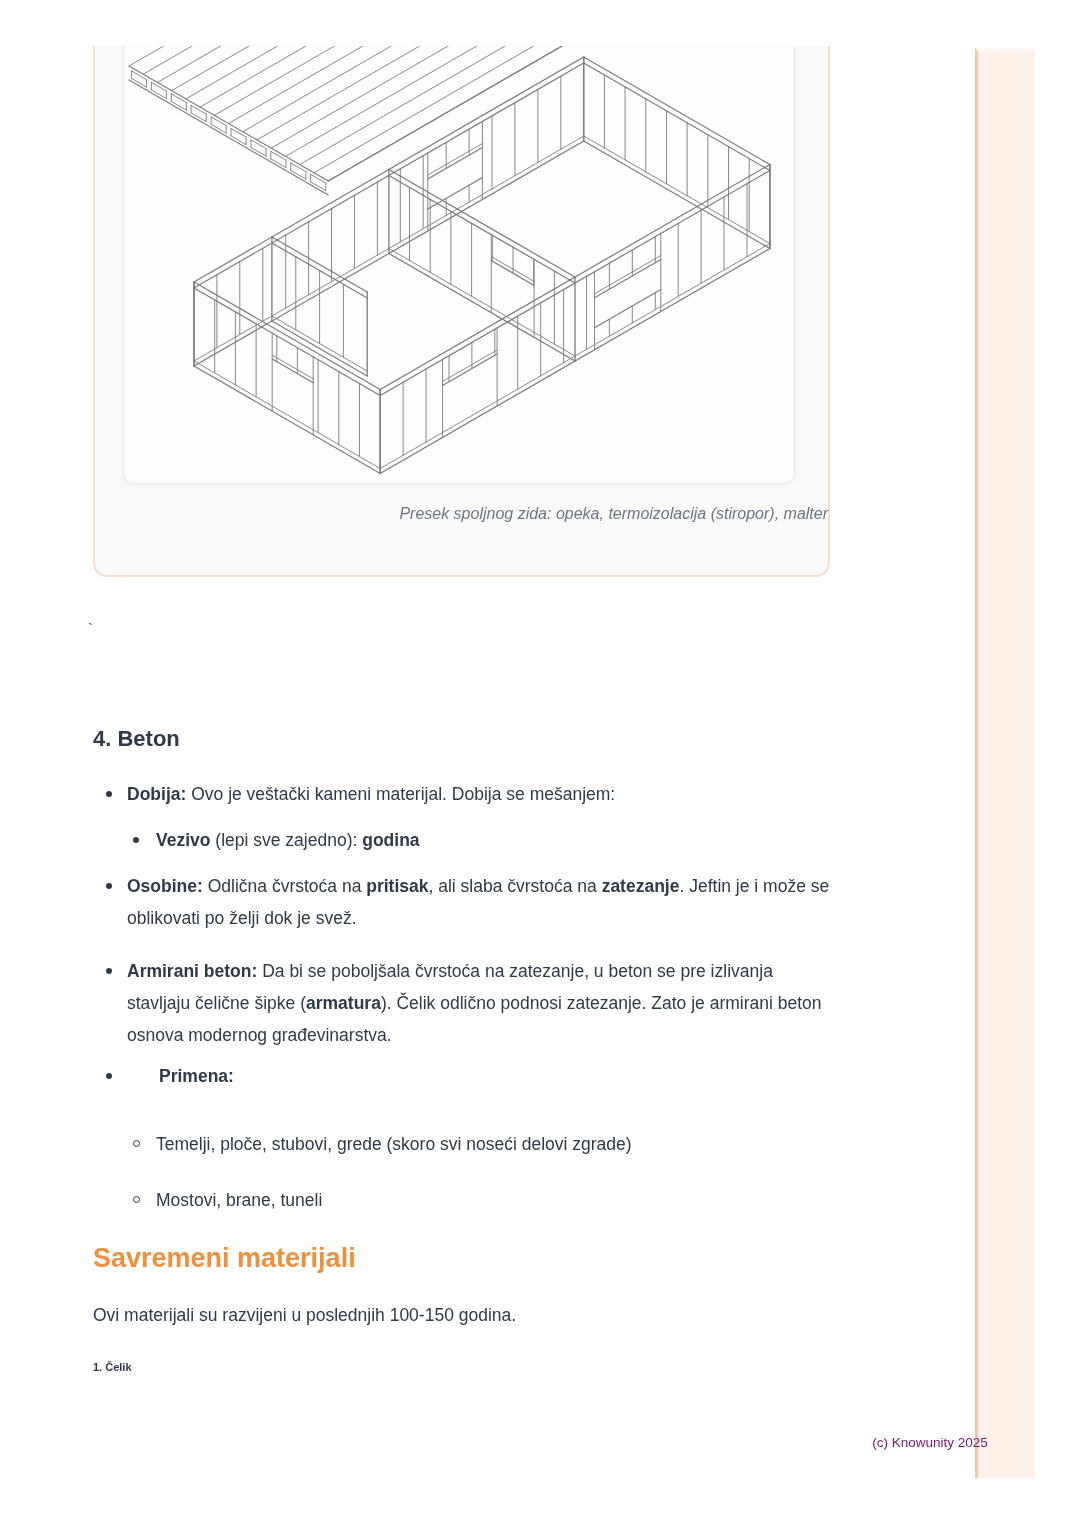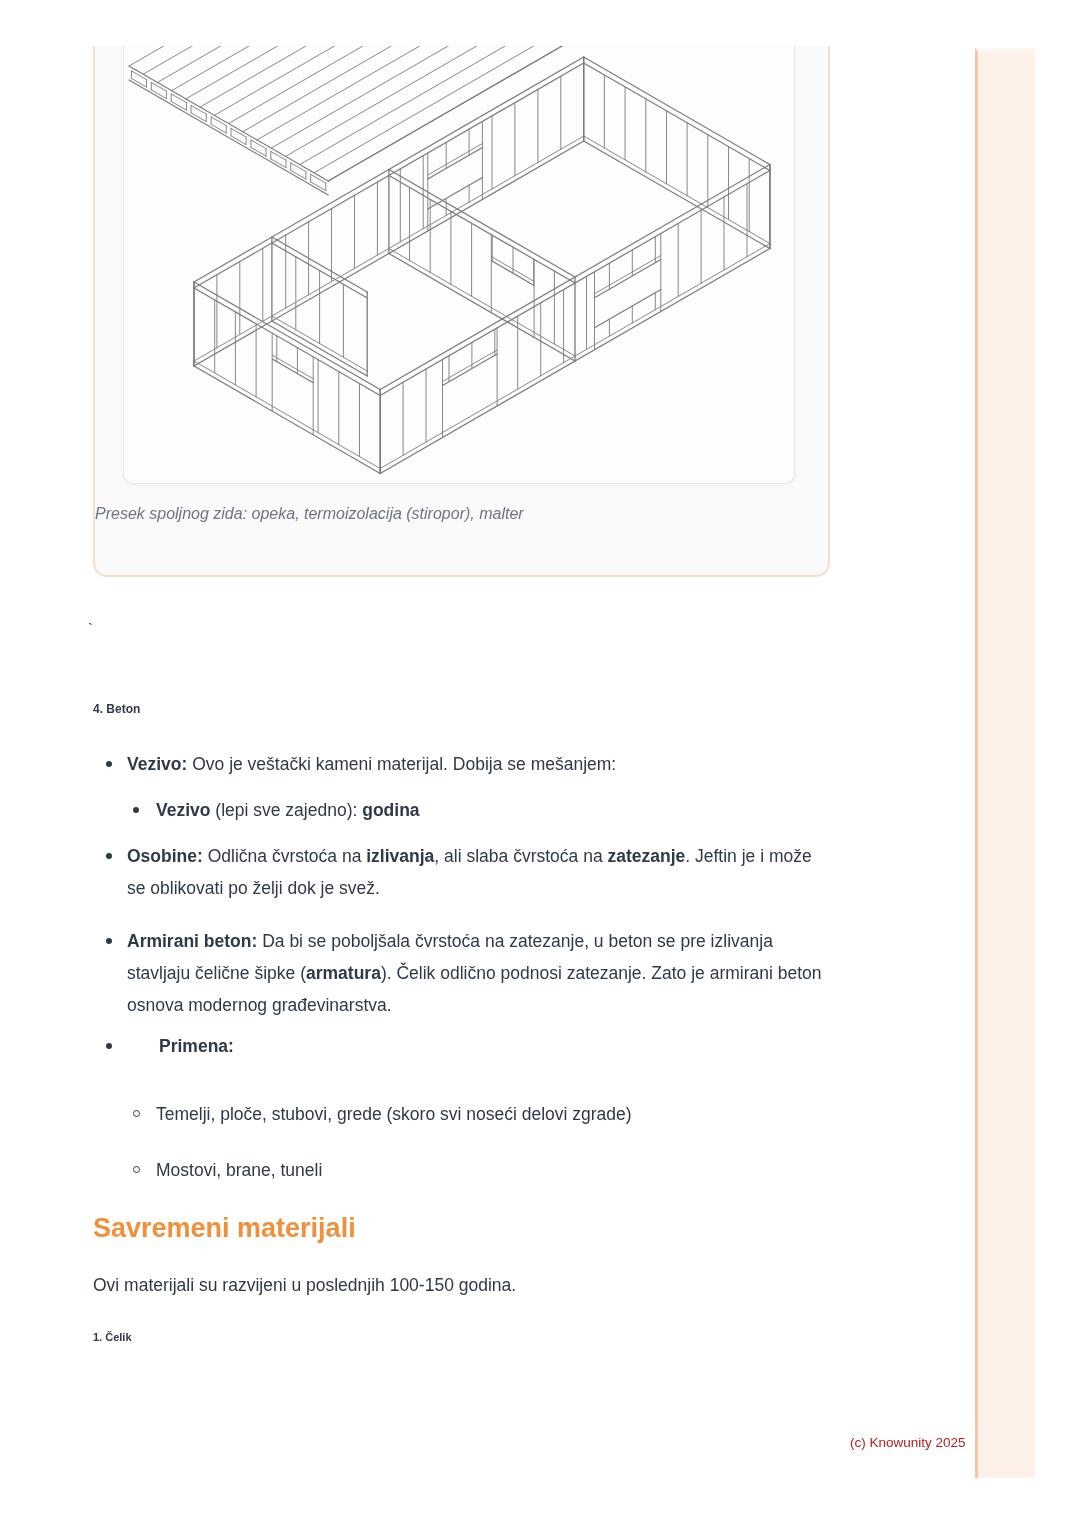--- a/index.html
+++ b/index.html
@@ -12,50 +12,50 @@
     background:#FDF1E9; border-left:3px solid #F4C7AB; border-top:4px solid #FEF8F2; z-index:1; }
 
   
   .figure-card { position:absolute; left:93px; top:46px; width:737px; height:531px;
     background:#FAFAFB; border:2px solid #F5DECC; border-top:none;
     border-radius:0 0 14px 14px; }
   .figure-inner { position:absolute; left:28px; top:0; width:672px; height:438px;
     background:#FDFDFE; border:1px solid #E7E9ED; border-top:none;
     border-radius:0 0 10px 10px; overflow:hidden; box-shadow:0 1px 3px rgba(0,0,0,.05); }
   .figure-inner svg { display:block; }
-  .figure-caption { position:absolute; left:0; top:459px; width:100%; text-align:left;
+  .figure-caption { position:absolute; left:0; top:459px; width:100%; text-align:right;
     font-style:italic; font-size:16px; color:#6D7580; }
 
   
   .content { position:absolute; left:93px; top:577px; width:737px; z-index:2;
     font-size:17.5px; line-height:32px; }
   .stray { margin:36px 0 0 -5px; height:26px; font-size:15px; color:#2E3A48; }
-  .h-small { margin-top:54px; font-weight:700; font-size:12px; line-height:32px; }
+  .h-small { margin-top:84px; font-weight:700; font-size:22px; line-height:32px; }
   .h-small2 { margin-top:20px; font-weight:700; font-size:11px; line-height:32px; }
   b { font-weight:700; }
 
   ul { list-style:none; }
   ul.l1 { margin-top:23px; }
   li { display:flex; padding-left:13px; }
   li .txt { flex:1 1 auto; }
   .dot { flex:0 0 auto; width:6px; height:6px; border-radius:50%; background:#2E3A48;
     margin:13px 15px 0 0; }
   ul.l2 { margin-left:14px; }
   ul.l2 .dot { margin-right:17px; }
   .ring { flex:0 0 auto; width:7px; height:7px; border-radius:50%;
     border:1.5px solid #2E3A48; background:transparent; margin:12px 16px 0 0; }
   li.mt3 { margin-top:3px; } li.mt14 { margin-top:14px; } li.mt13 { margin-top:13px; }
   li.mt21 { margin-top:21px; } li.mt9 { margin-top:9px; }
   li.mt4 { margin-top:4px; } li.mt10 { margin-top:24px; }
 
   .h-orange { margin-top:24px; font-size:27px; line-height:36px; font-weight:700; color:#EF913C; }
   .intro { margin-top:23px; }
 
-  .footer { position:absolute; left:850px; top:1435px; width:160px; text-align:left;
-    font-size:13.5px; color:#b91c1c; z-index:3; }
+  .footer { position:absolute; left:850px; top:1435px; width:160px; text-align:center;
+    font-size:13.5px; color:#701a75; z-index:3; }
 </style>
 </head>
 <body>
 
 <div class="page">
 
   <div class="side-rail"></div>
 
   <div class="figure-card">
     <div class="figure-inner">
@@ -249,32 +249,32 @@
 
   <div class="content">
 
     <div class="stray">`</div>
 
     <div class="h-small">4. Beton</div>
 
     <ul class="l1">
       <li style="flex-wrap:wrap;">
         <span class="dot"></span>
-        <div class="txt"><b>Vezivo:</b><span> Ovo je veštački kameni materijal. Dobija se mešanjem:</span></div>
+        <div class="txt"><b>Dobija:</b><span> Ovo je veštački kameni materijal. Dobija se mešanjem:</span></div>
         <ul class="l2" style="flex-basis:100%;">
           <li class="mt14">
             <span class="dot"></span>
             <div class="txt"><b>Vezivo</b><span> (lepi sve zajedno): </span><b>godina</b></div>
           </li>
         </ul>
       </li>
 
       <li class="mt14">
         <span class="dot"></span>
-        <div class="txt"><b>Osobine:</b><span> Odlična čvrstoća na </span><b>izlivanja</b><span>, ali slaba čvrstoća na </span><b>zatezanje</b><span>. Jeftin je i može se oblikovati po želji dok je svež.</span></div>
+        <div class="txt"><b>Osobine:</b><span> Odlična čvrstoća na </span><b>pritisak</b><span>, ali slaba čvrstoća na </span><b>zatezanje</b><span>. Jeftin je i može se oblikovati po želji dok je svež.</span></div>
       </li>
 
       <li class="mt21">
         <span class="dot"></span>
         <div class="txt"><b>Armirani beton:</b><span> Da bi se poboljšala čvrstoća na zatezanje, u beton se pre izlivanja stavljaju čelične šipke (</span><b>armatura</b><span>). Čelik odlično podnosi zatezanje. Zato je armirani beton osnova modernog građevinarstva.</span></div>
       </li>
 
       <li class="mt9" style="flex-wrap:wrap;gap:32px;">
         <span class="dot"></span>
         <div class="txt"><b>Primena:</b></div>

